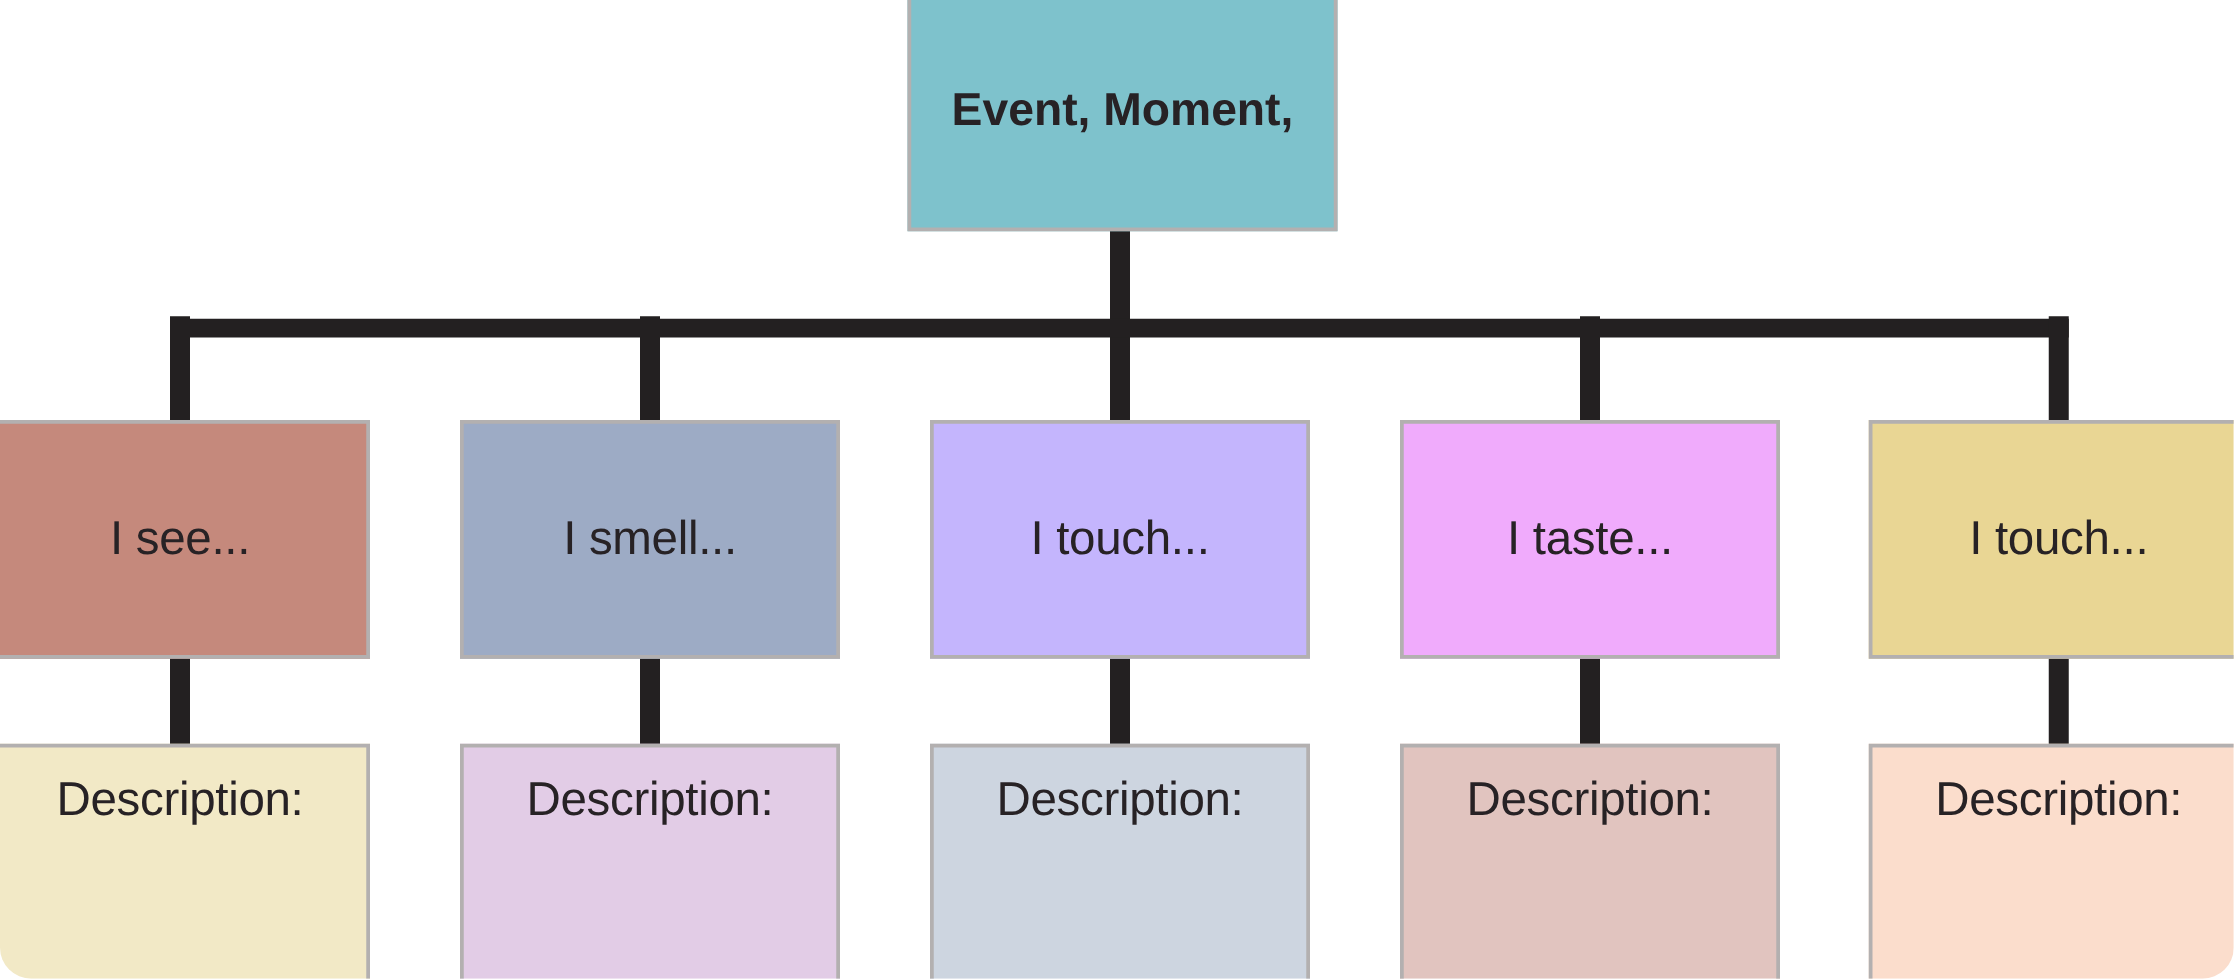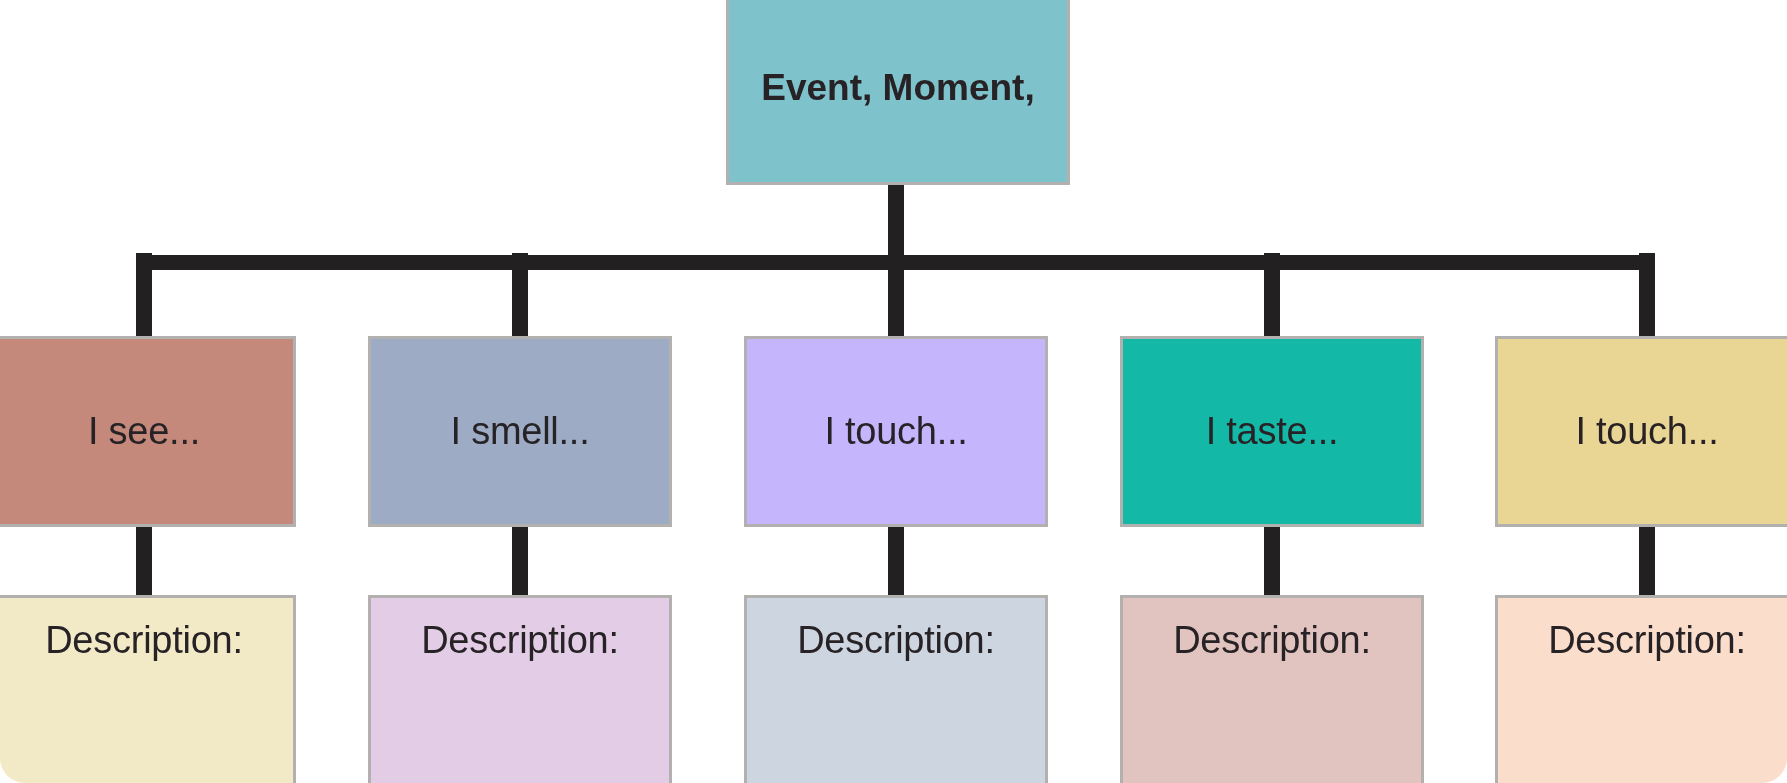--- a/index.html
+++ b/index.html
@@ -95,21 +95,21 @@
 
   <div class="node sense-node sense-0" style="background-color: rgb(197, 137, 124);">
     <span>I see...</span>
   </div>
   <div class="node sense-node sense-1" style="background-color: rgb(157, 171, 197); text-align: right;">
     <span>I smell...</span>
   </div>
   <div class="node sense-node sense-2" style="background-color: #c4b5fd;">
     <span>I touch...</span>
   </div>
-  <div class="node sense-node sense-3" style="background-color: #14b8a6;">
+  <div class="node sense-node sense-3" style="background-color: #f0abfc;">
     <span>I taste...</span>
   </div>
   <div class="node sense-node sense-4" style="background-color: rgb(233, 214, 148);">
     <span>I touch...</span>
   </div>
 
   <div class="node desc-node desc-0" style="background-color: rgb(242, 233, 198);">
     <span>Description:</span>
   </div>
   <div class="node desc-node desc-1" style="background-color: rgb(226, 204, 230);">

